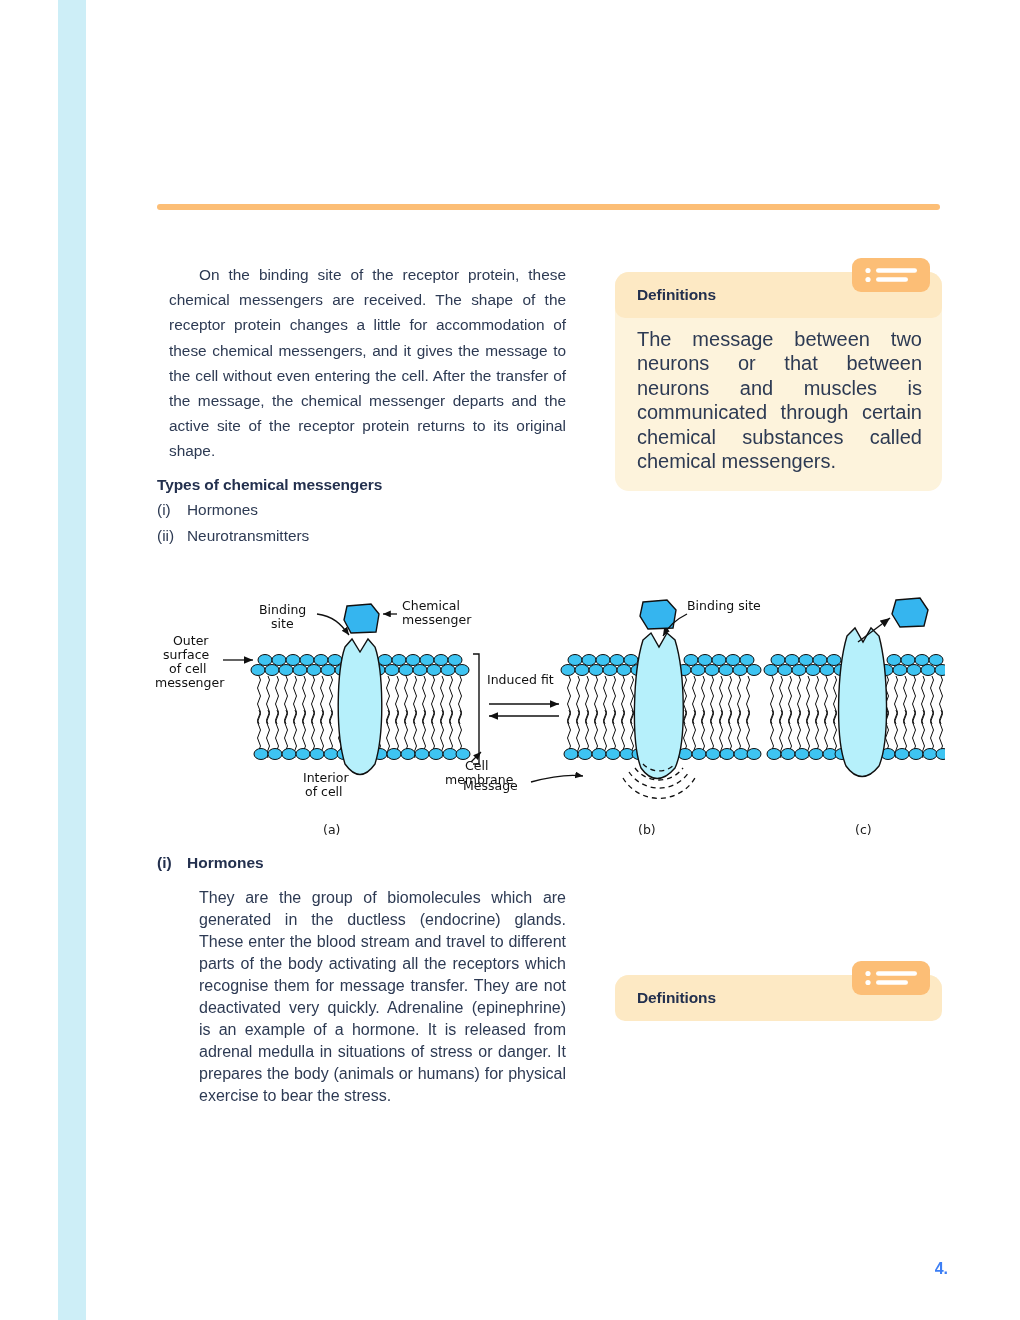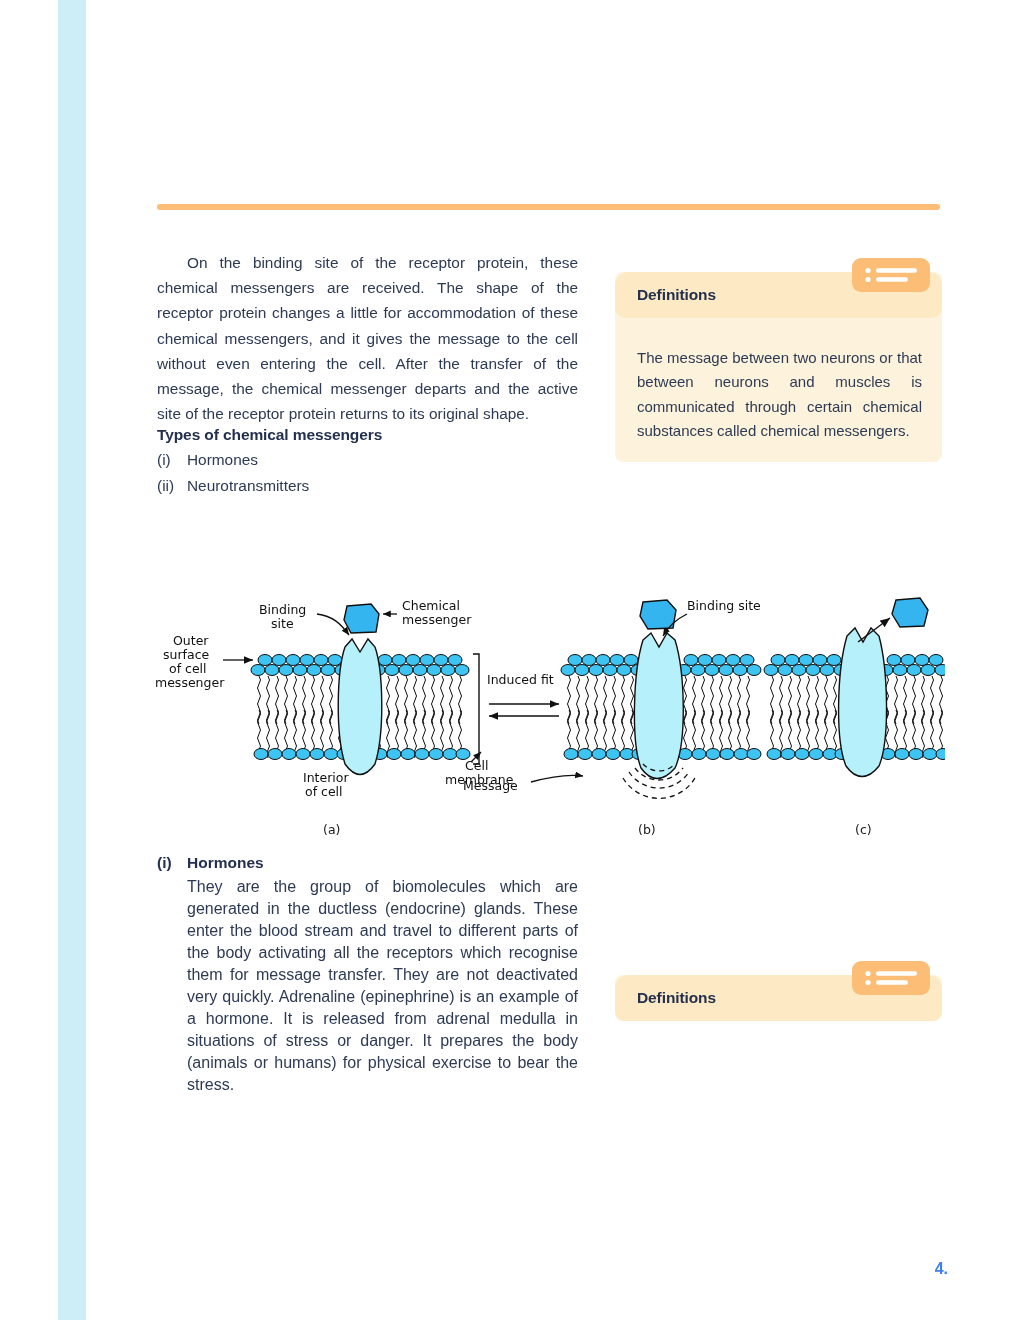--- a/index.html
+++ b/index.html
@@ -36,21 +36,21 @@
     font-weight: bold;
     color: #23304e;
     letter-spacing: -0.1px;
     margin: 0 0 3px 0;
   }
   .para {
     font-size: 15.4px;
     line-height: 25.2px;
     text-align: justify;
     color: #2d3a53;
-    margin: 0;
+    margin: 12px;
   }
   .para.indent { text-indent: 30px; }
   .list-line {
     font-size: 15.4px;
     line-height: 26px;
     color: #2d3a53;
     display: flex;
   }
   .list-line .mk { display: inline-block; width: 30px; flex: 0 0 30px; }
 
@@ -64,21 +64,21 @@
     font-size: 15.5px; font-weight: bold; color: #23304e; line-height: 25px;
     margin-bottom: 1px;
   }
   .hormone-block .bd .para { font-size: 16px; line-height: 22px; }
 
   
   .def-card {
     position: absolute;
     width: 327px;
     background: #fdf3dc;
-    border-radius: 8px;
+    border-radius: 14px;
     overflow: visible;
   }
   .def-head {
     background: #fde9c4;
     border-radius: 14px 14px 10px 10px;
     height: 46px;
     display: flex; align-items: center;
     padding-left: 22px;
     position: relative;
   }
@@ -89,22 +89,22 @@
   .def-badge {
     position: absolute;
     right: 12px; top: -14px;
     width: 78px; height: 34px;
     background: #fcbe76;
     border-radius: 9px;
     display: flex; align-items: center; justify-content: center;
   }
   .def-badge svg { display: block; }
   .def-body {
-    padding: 28px 20px 18px 22px;
-    font-size: 15px;
+    padding: 9px 20px 18px 22px;
+    font-size: 20px;
     line-height: 24.4px;
     text-align: justify;
     color: #2d3a53;
   }
 
   
   .page-num {
     position: absolute;
     right: 72px; bottom: 42px;
     font-size: 16px; font-weight: bold;

